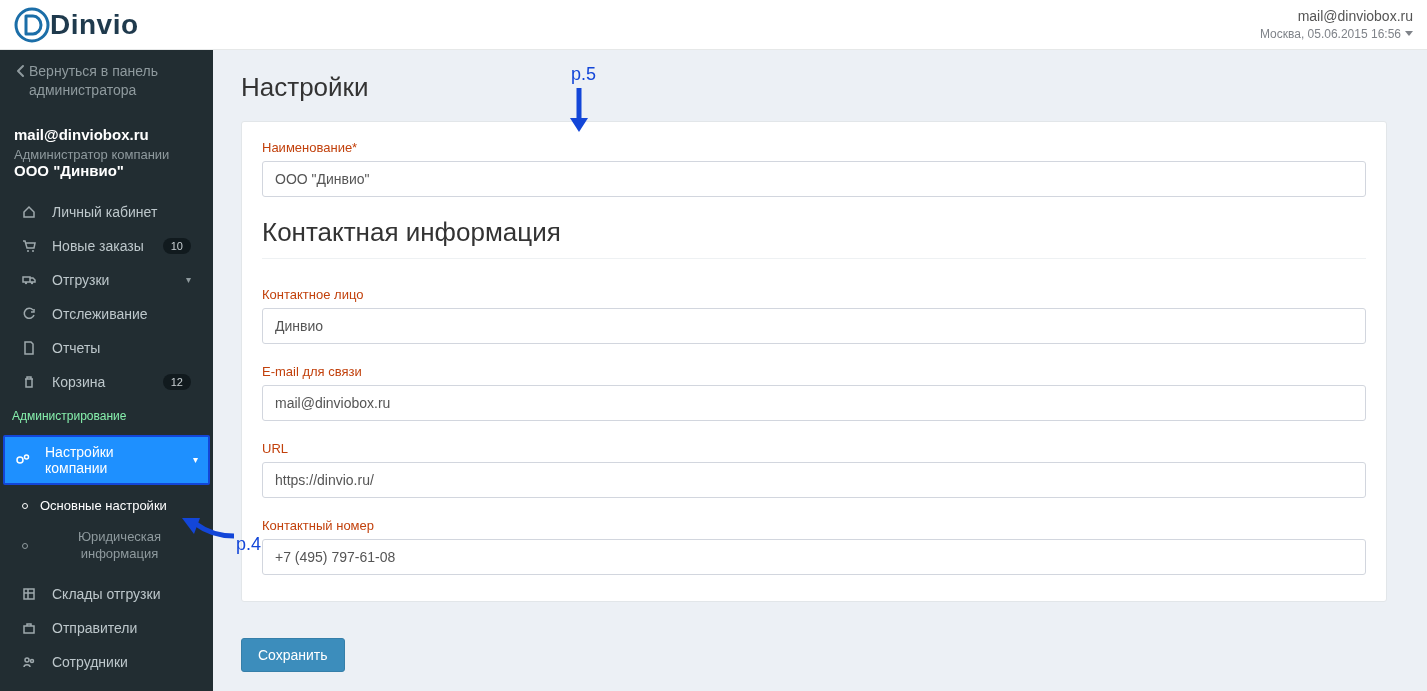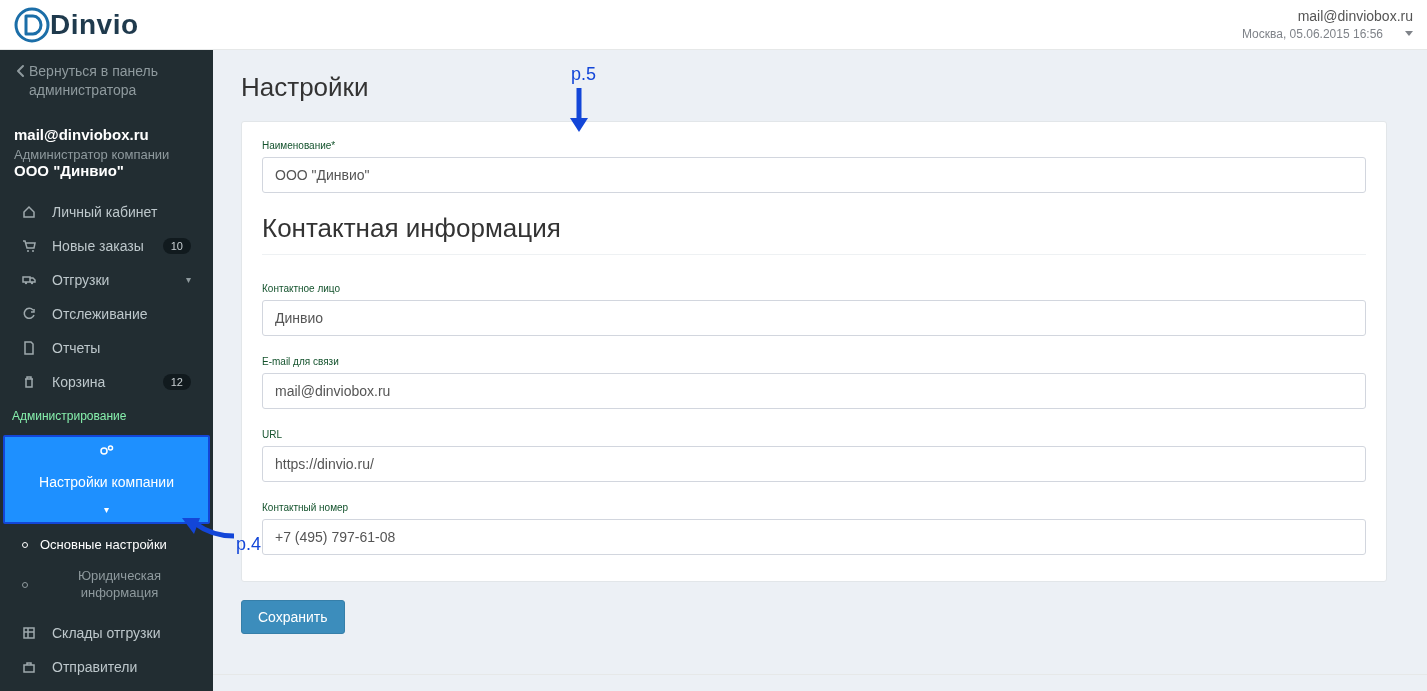--- a/index.html
+++ b/index.html
@@ -25,21 +25,21 @@
     justify-content: space-between;
     padding: 0 14px 0 14px;
   }
   .logo { display: flex; align-items: center; }
   .logo-text {
     font-size: 28px; font-weight: 600; color: #1f3a4d;
     letter-spacing: 0.5px;
   }
   .top-right { text-align: right; line-height: 1.2; }
   .top-right .email { color: #555; font-size: 14px; }
-  .top-right .date  { color: #7f8389; font-size: 12px; display: inline-flex; align-items: center; gap: 22px; }
+  .top-right .date  { color: #7f8389; font-size: 12px; display: inline-flex; align-items: center; gap: 4px; }
   .caret-down { display:inline-block; border-left:4px solid transparent; border-right:4px solid transparent; border-top:5px solid #7f8389; }
 
   
   .app { display: flex; height: calc(100% - 50px); }
   .sidebar {
     width: 213px;
     background: #222d32;
     color: #8f9a9e;
     display: flex; flex-direction: column;
     font-size: 14px;
@@ -84,21 +84,20 @@
   .section-header {
     padding: 10px 12px; color: #86efac; font-size: 12px;
   }
   .nav-active {
     background: #1e90ff;
     color: #fff;
     border: 2px solid #1346d8;
     margin: 2px 3px;
     border-radius: 2px;
     padding: 7px 10px;
-    flex-direction: column;
   }
   .nav-active .ico, .nav-active .chev { opacity: 1; }
   .subnav { padding: 4px 0 8px 0; }
   .sub-item {
     display: flex; align-items: center;
     padding: 7px 14px 7px 22px;
     gap: 12px;
     color: #8f9a9e; cursor: pointer;
     font-size: 13px;
     line-height: 1.3;
@@ -120,40 +119,40 @@
     font-size: 26px; color: #333; font-weight: 400; margin-bottom: 18px;
   }
   .panel {
     background: #fff;
     border: 1px solid #e2e6e9;
     border-radius: 3px;
     padding: 18px 20px 22px;
   }
   .form-group { margin-bottom: 20px; }
   .form-group label {
-    display: block; color: #14532d; font-size: 10px; margin-bottom: 6px;
+    display: block; color: #c2410c; font-size: 13px; margin-bottom: 6px;
   }
   .form-control {
     width: 100%;
     border: 1px solid #d2d6de;
     border-radius: 3px;
     padding: 9px 12px;
     font-size: 14px;
     color: #555;
     background: #fff;
   }
   .section-title {
     font-size: 26px; color: #333; font-weight: 400;
     border-bottom: 1px solid #eef1f3;
     padding-bottom: 10px; margin: 4px 0 28px;
   }
   .btn-primary {
     background: #3c8dbc; color: #fff; border: 1px solid #367fa9;
     border-radius: 3px; padding: 8px 16px; font-size: 14px; cursor: pointer;
-    margin-top: 18px;
+    margin-top: 36px;
   }
   .footer {
     color: #555; font-size: 13px; padding: 16px 28px;
     border-top: 1px solid #e6e8e8;
     background: #ecf0f5;
   }
 
   
   .anno { position: absolute; pointer-events: none; color: #1346d8; font-size: 18px; font-weight: 400; }
   .anno-arrow svg { display:block; }

